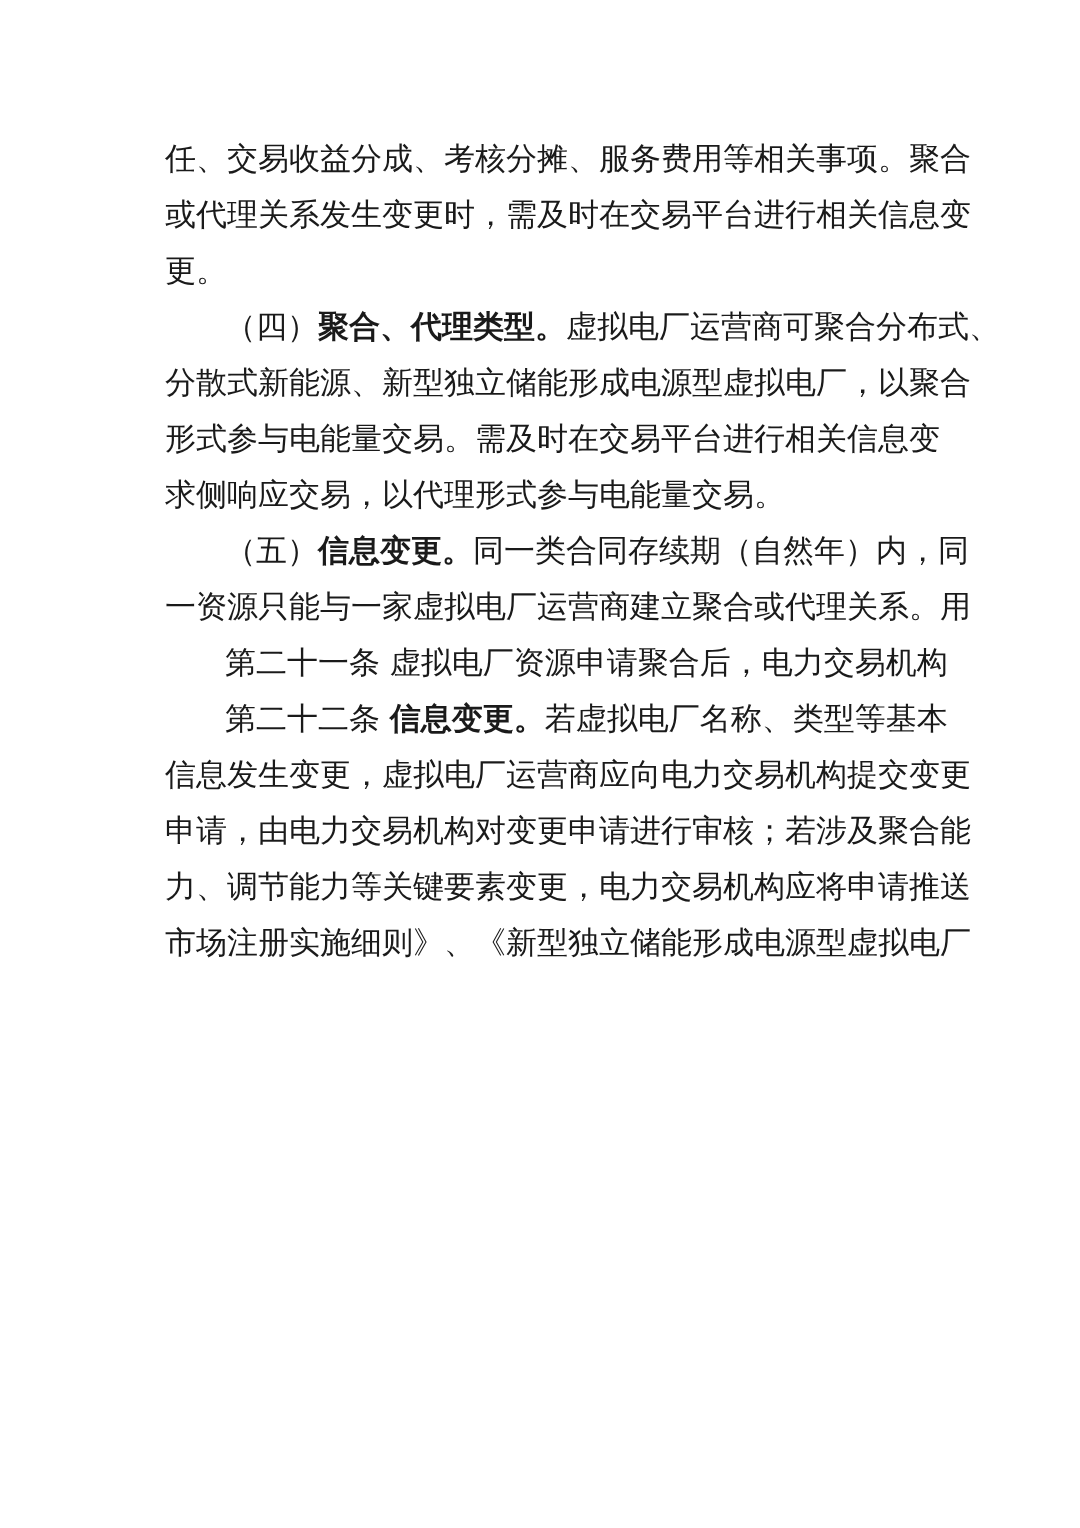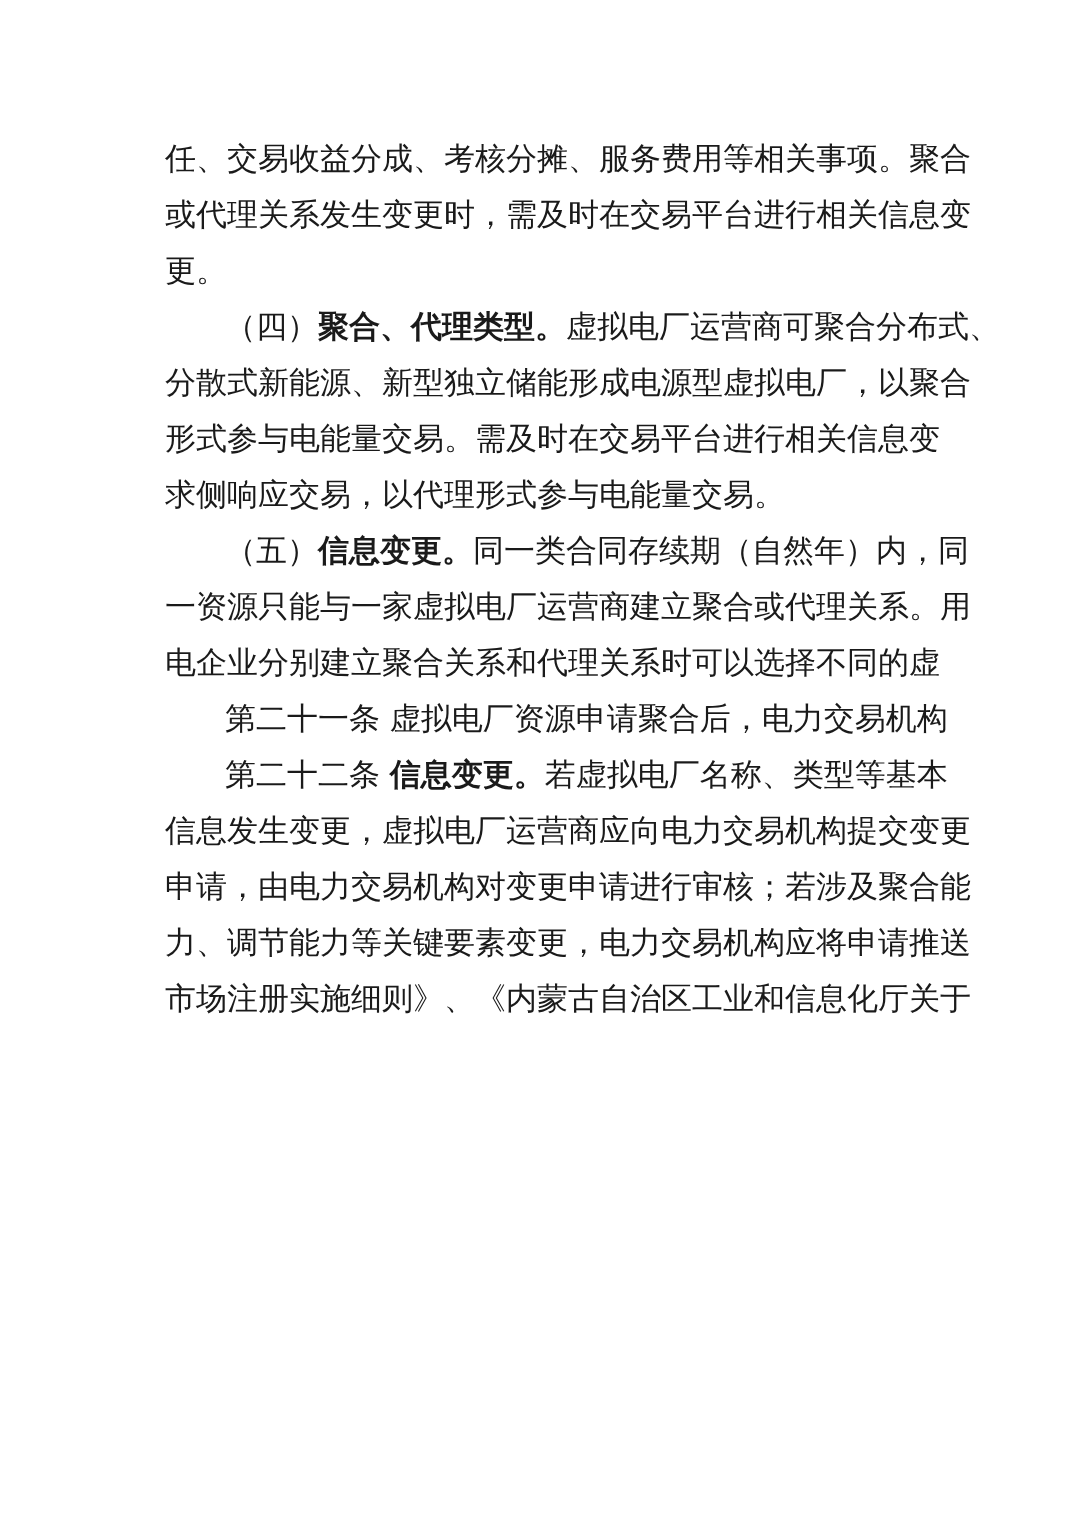--- a/index.html
+++ b/index.html
@@ -23,22 +23,21 @@
   <span class="line">或代理关系发生变更时，需及时在交易平台进行相关信息变</span>
   <span class="line last">更。</span>
 
   <span class="line indent"><span>（四）</span><span class="bold">聚合、代理类型。</span><span>虚拟电厂运营商可聚合分布式、</span></span>
   <span class="line">分散式新能源、新型独立储能形成电源型虚拟电厂，以聚合</span>
   <span class="line">形式参与电能量交易。需及时在交易平台进行相关信息变</span>
   <span class="line last">求侧响应交易，以代理形式参与电能量交易。</span>
 
   <span class="line indent"><span>（五）</span><span class="bold">信息变更。</span><span>同一类合同存续期（自然年）内，同</span></span>
   <span class="line">一资源只能与一家虚拟电厂运营商建立聚合或代理关系。用</span>
-  <span class="line">电企业分别建立聚合关系和代理关系时可以选择不同的虚</span>
 
   <span class="line indent">第二十一条 虚拟电厂资源申请聚合后，电力交易机构</span>
 
   <span class="line indent"><span>第二十二条 </span><span class="bold">信息变更。</span><span>若虚拟电厂名称、类型等基本</span></span>
   <span class="line">信息发生变更，虚拟电厂运营商应向电力交易机构提交变更</span>
   <span class="line">申请，由电力交易机构对变更申请进行审核；若涉及聚合能</span>
   <span class="line">力、调节能力等关键要素变更，电力交易机构应将申请推送</span>
-  <span class="line">市场注册实施细则》、《内蒙古自治区工业和信息化厅关于</span>
+  <span class="line">市场注册实施细则》、《新型独立储能形成电源型虚拟电厂</span>
 </div>
 
 </body></html>

